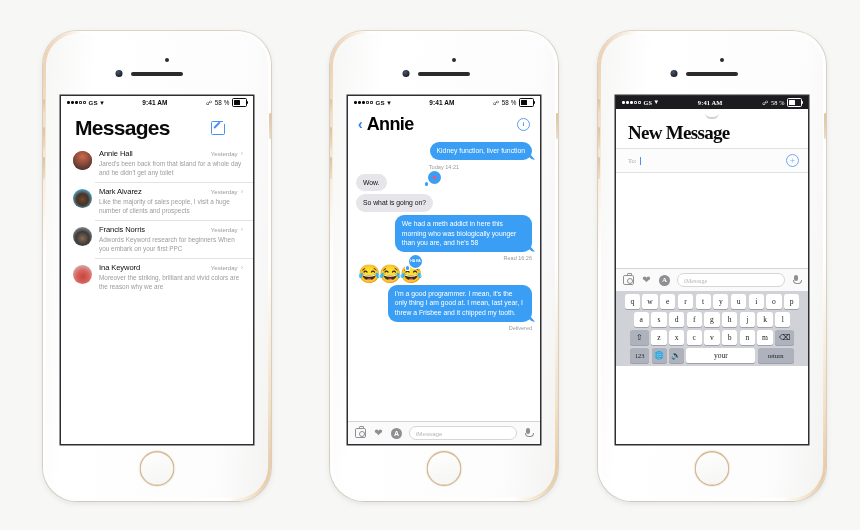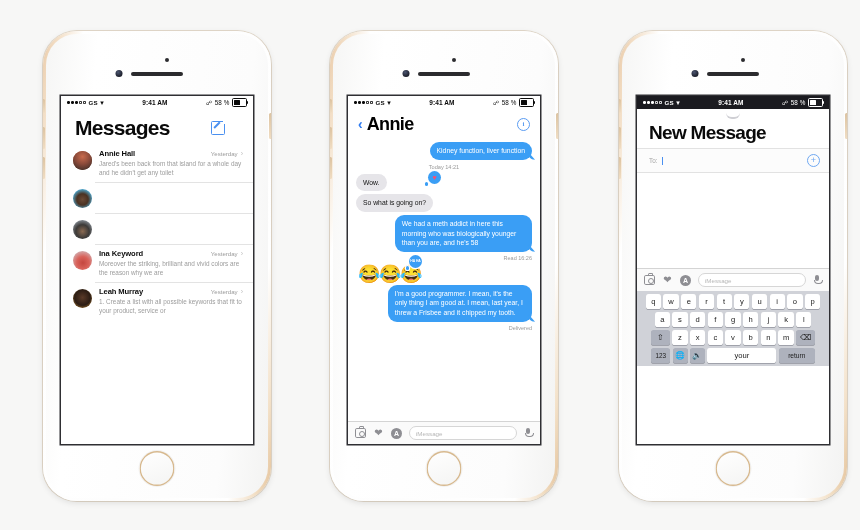--- a/index.html
+++ b/index.html
@@ -8,21 +8,21 @@
     background:#f7f7f6;
     font-family:"Liberation Sans", sans-serif;
     -webkit-font-smoothing:antialiased;
   }
   .stage{position:relative;width:860px;height:530px;}
 
   
   .phone{position:absolute;width:228px;height:470px;}
   .phone.p1{left:43px;top:31px;}
   .phone.p2{left:330px;top:31px;}
-  .phone.p3{left:619px;top:31px;}
+  .phone.p3{left:598px;top:31px;font-family:Liberation Serif, serif;}
 
   .body-shell{
     position:absolute;inset:0;border-radius:34px;
     background:linear-gradient(100deg,#e9c9a6 0%,#f4e2cc 6%,#ffffff 13%,#fdfdfd 50%,#ffffff 86%,#f3e1c9 94%,#e2bf95 100%);
     box-shadow:0 2px 6px rgba(0,0,0,.10), 0 0 0 1px rgba(190,160,120,.35);
     overflow:hidden;
   }
   .body-inner{
     position:absolute;left:3px;right:3px;top:3px;bottom:3px;border-radius:31px;
     background:linear-gradient(95deg,#f6f6f5 0%,#ffffff 20%,#fcfcfc 80%,#f3f3f2 100%);
@@ -87,21 +87,21 @@
   .compose:after{content:"";position:absolute;right:-2.5px;top:-2.5px;width:4px;height:4px;background:#fff;}
 
   .list{padding:0 0 0 0;}
   .row{display:flex;gap:7px;padding:5px 10px 5px 12px;position:relative;}
   .row+.row:before{content:"";position:absolute;left:34px;right:0;top:0;height:.6px;background:#e3e3e3;}
   .avatar{width:19px;height:19px;border-radius:50%;flex:0 0 auto;margin-top:2px;
      background-size:cover;position:relative;overflow:hidden;}
   .av-inner{position:absolute;inset:0;}
   .row-main{flex:1;min-width:0;}
   .row-top{display:flex;align-items:baseline;justify-content:space-between;gap:4px;}
-  .row-name{font-size:7.6px;font-weight:700;color:#0d0d0d;letter-spacing:-.1px;white-space:nowrap;}
+  .row-name{font-size:7.6px;font-weight:400;color:#0d0d0d;letter-spacing:-.1px;white-space:nowrap;}
   .row-meta{display:flex;align-items:center;gap:3px;flex:0 0 auto;}
   .row-time{font-size:6.1px;color:#9a9a9a;}
   .chev{color:#bfbfbf;font-size:7px;line-height:1;}
   .row-prev{font-size:6.4px;color:#9c9c9c;line-height:1.45;margin-top:.5px;
     display:-webkit-box;-webkit-line-clamp:2;-webkit-box-orient:vertical;overflow:hidden;}
 
   
   .nav-conv{padding:6px 10px 5px 10px;display:flex;align-items:center;justify-content:space-between;}
   .nav-left{display:flex;align-items:center;gap:4px;}
   .back-chev{color:#2f7bf0;font-size:14px;line-height:1;font-weight:600;margin-top:-1px;}
@@ -233,62 +233,66 @@
                 <div class="row-prev">Jared's been back from that island for a whole day and he didn't get any toilet</div>
               </div>
             </div>
 
 
             <div class="row">
               <div class="avatar">
                 <div class="av-inner" style="background:
                   radial-gradient(circle at 50% 55%,#6b4a36 0%,#4a3223 40%,#4fa3c7 72%,#e06fa8 100%);"></div>
               </div>
+              <div class="row-main">
+                <div class="row-top">
+                  <div class="row-name">Mark Alvarez</div>
+                  <div class="row-meta">
+                    <div class="row-time">Yesterday</div>
+                    <div class="chev">›</div>
+                  </div>
+                </div>
+                <div class="row-prev">Like the majority of sales people, I visit a huge number of clients and prospects</div>
+              </div>
             </div>
 
             <div class="row">
               <div class="avatar">
                 <div class="av-inner" style="background:
                   radial-gradient(circle at 50% 60%,#8a6a52 0%,#3c3a38 45%,#b9c6d4 100%);"></div>
+              </div>
+              <div class="row-main">
+                <div class="row-top">
+                  <div class="row-name">Francis Norris</div>
+                  <div class="row-meta">
+                    <div class="row-time">Yesterday</div>
+                    <div class="chev">›</div>
+                  </div>
+                </div>
+                <div class="row-prev">Adwords Keyword research for beginners When you embark on your first PPC</div>
               </div>
             </div>
 
             <div class="row">
               <div class="avatar">
                 <div class="av-inner" style="background:
                   radial-gradient(circle at 52% 62%,#c4463f 0%,#d9625a 40%,#cfd6de 100%);"></div>
               </div>
               <div class="row-main">
                 <div class="row-top">
                   <div class="row-name">Ina Keyword</div>
                   <div class="row-meta">
                     <div class="row-time">Yesterday</div>
                     <div class="chev">›</div>
                   </div>
                 </div>
                 <div class="row-prev">Moreover the striking, brilliant and vivid colors are the reason why we are</div>
               </div>
             </div>
 
-            <div class="row">
-              <div class="avatar">
-                <div class="av-inner" style="background:
-                  radial-gradient(circle at 50% 45%,#5a3a28 0%,#2c1d14 55%,#d79a3c 100%);"></div>
-              </div>
-              <div class="row-main">
-                <div class="row-top">
-                  <div class="row-name">Leah Murray</div>
-                  <div class="row-meta">
-                    <div class="row-time">Yesterday</div>
-                    <div class="chev">›</div>
-                  </div>
-                </div>
-                <div class="row-prev">1. Create a list with all possible keywords that fit to your product, service or</div>
-              </div>
-            </div>
 
           </div>
         </div>
 
         <div class="home"></div>
       </div>
       <div class="btn-side btn-mute"></div>
       <div class="btn-side btn-vol-up"></div>
       <div class="btn-side btn-vol-dn"></div>
       <div class="btn-side btn-pwr"></div>

